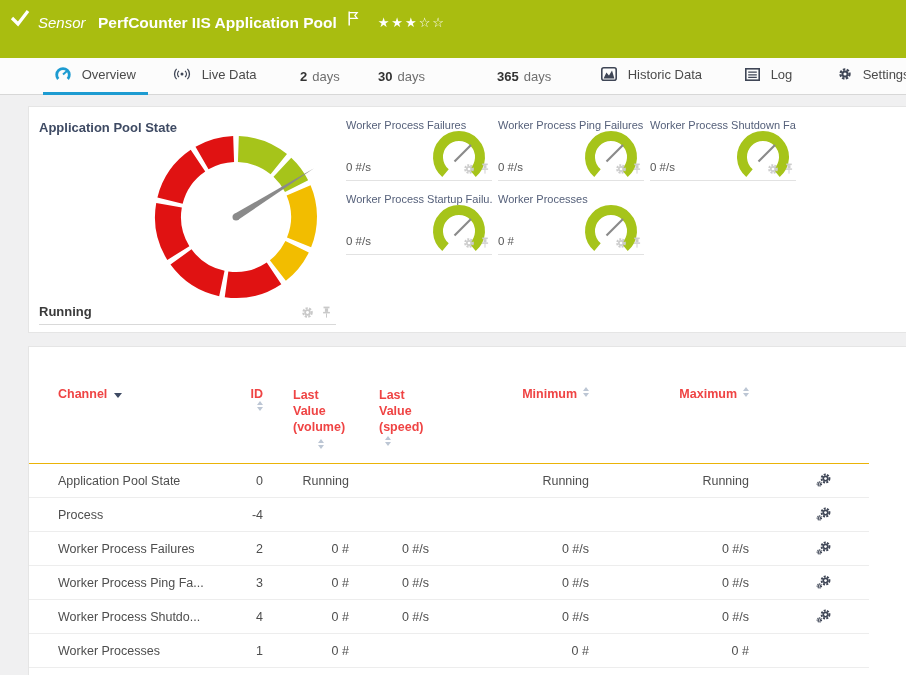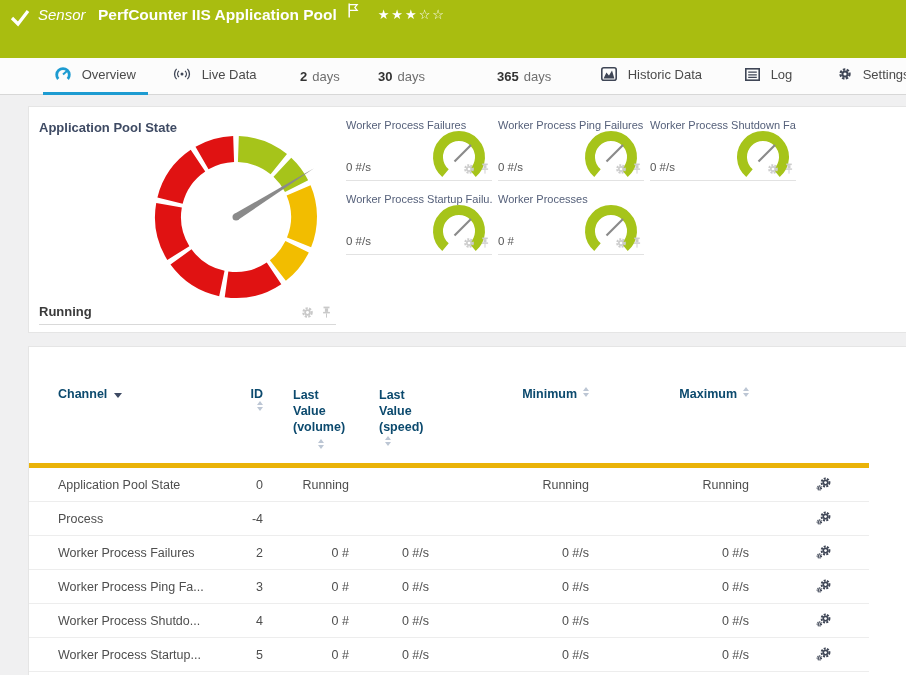--- a/index.html
+++ b/index.html
@@ -2,21 +2,21 @@
 <html style="--header-green: #a9bd10; --accent-blue: #1d9bd1; --gauge-green: #a6c41a; --gauge-yellow: #f2bd00; --gauge-red: #e01212; --needle-gray: #8a8a8a;"><head>
 <meta charset="utf-8">
 <style>
   html,body{margin:0;padding:0;width:906px;height:675px;overflow:hidden;
     background:#f0f0f1;font-family:"Liberation Sans","DejaVu Sans",sans-serif;}
   .app{position:relative;width:906px;height:675px;}
 
   
   .app-header{position:relative;height:58px;background:var(--header-green);color:#fff;}
   .hdr-check{position:absolute;left:10px;top:9px;}
-  .hdr-line{position:absolute;left:38px;top:3px;white-space:nowrap;}
+  .hdr-line{position:absolute;left:38px;top:11px;white-space:nowrap;}
   .hdr-kind{font-style:italic;font-size:15px;}
   .hdr-title{font-weight:bold;font-size:15.5px;margin-left:8px;}
   .hdr-flag{margin-left:7px;vertical-align:2px;cursor:pointer;}
   .hdr-stars{margin-left:14px;font-size:13px;letter-spacing:2px;vertical-align:1px;cursor:pointer;}
   .hdr-ok{position:absolute;left:49px;top:31px;font-size:11px;font-weight:normal;margin-top:32px;}
 
   
   .tabbar{position:relative;height:36px;background:#fcfcfc;border-bottom:1px solid #d7d7d7;}
   .tab{position:absolute;bottom:0;padding:9px 12px 10px;font-size:13px;color:#4b4b4b;
        white-space:nowrap;cursor:pointer;text-align:right;}
@@ -49,22 +49,22 @@
   .mini{position:relative;width:146px;height:66px;border-bottom:1px solid #e2e2e2;}
   .mini-title{position:absolute;left:0;top:5px;width:146px;font-size:11px;color:#55607a;
          white-space:nowrap;overflow:hidden;}
   .minigauge{position:absolute;right:2px;top:14px;}
   .mini-value{position:absolute;left:0;bottom:7px;font-size:11.5px;color:#555;}
   .mini-icons{position:absolute;right:2px;bottom:5px;display:flex;gap:5px;color:#ccc;}
   .mini-icons svg{cursor:pointer;}
 
   
   table.channels{width:840px;margin-top:40px;border-collapse:collapse;table-layout:fixed;}
-  th{font-size:12.5px;font-weight:bold;color:#0c4a6e;vertical-align:top;padding:0;
-     border-bottom:5px solid #eab308;padding-bottom:12px;}
+  th{font-size:12.5px;font-weight:bold;color:#ef4444;vertical-align:top;padding:0;
+     border-bottom:1px solid #eab308;padding-bottom:12px;}
   th.c-channel{text-align:left;padding-left:29px;}
   th.c-r{text-align:right;padding-right:30px;}
   .hblock{display:inline-block;text-align:left;line-height:16px;}
   td{height:33px;font-size:12.5px;color:#4e4e4e;border-bottom:1px solid #ededed;padding:0;}
   td.channel{padding-left:29px;}
   td.num{text-align:right;padding-right:30px;}
   td.actions{text-align:center;color:#3f4656;}
   td.actions svg{cursor:pointer;vertical-align:middle;}
   .caret{display:inline-block;width:0;height:0;border-left:4px solid transparent;
      border-right:4px solid transparent;border-top:5px solid #3e4a63;margin-left:7px;}
@@ -388,31 +388,20 @@
             <td class="num">4</td>
             <td class="num">0 #</td>
             <td class="num">0 #/s</td>
             <td class="num">0 #/s</td>
             <td class="num">0 #/s</td>
             <td class="actions"><svg width="18" height="17" viewBox="0 0 18 18">
                   <use href="#icon-gears2"></use>
                 </svg></td>
           </tr>
           <tr>
-            <td class="channel">Worker Process Startup...</td>
-            <td class="num">5</td>
-            <td class="num">0 #</td>
-            <td class="num">0 #/s</td>
-            <td class="num">0 #/s</td>
-            <td class="num">0 #/s</td>
-            <td class="actions"><svg width="18" height="17" viewBox="0 0 18 18">
-                  <use href="#icon-gears2"></use>
-                </svg></td>
-          </tr>
-          <tr>
             <td class="channel">Worker Processes</td>
             <td class="num">1</td>
             <td class="num">0 #</td>
             <td class="num"></td>
             <td class="num">0 #</td>
             <td class="num">0 #</td>
             <td class="actions"></td>
           </tr>
         </tbody>
       </table>

